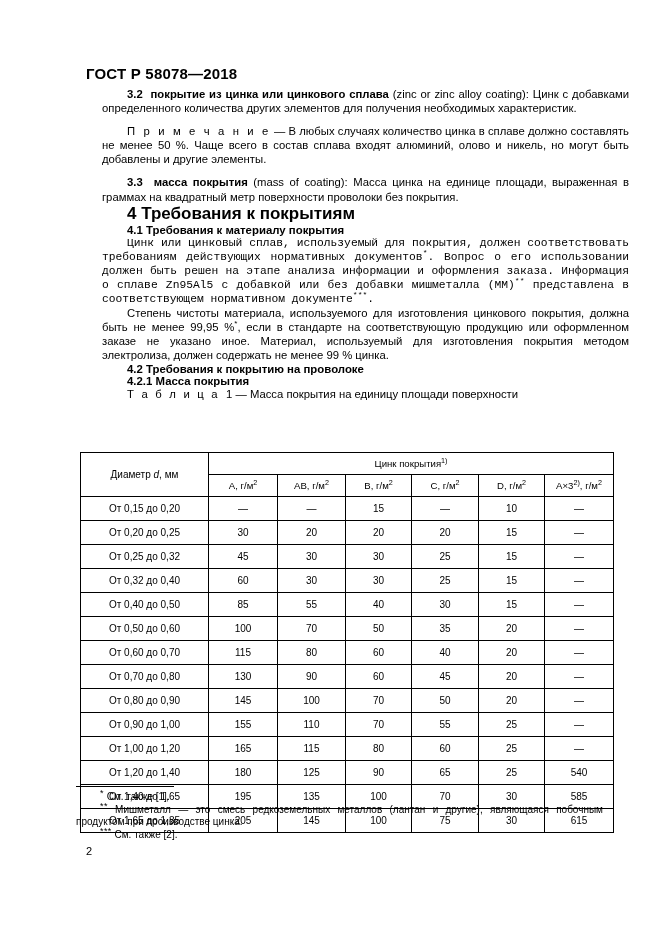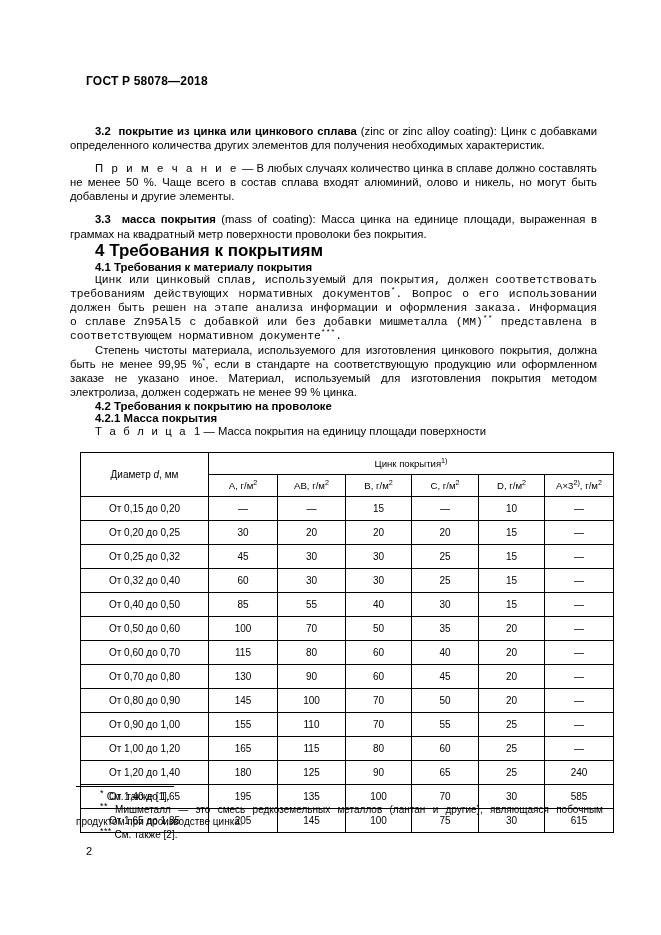--- a/index.html
+++ b/index.html
@@ -20,33 +20,32 @@
     left: 0; top: 0;
     width: 661px;
     height: 935px;
     overflow: hidden;
   }
 
   
   .doc-header {
     position: absolute;
     left: 86px;
-    top: 74px;
-    font-size: 12px;
+    top: 65px;
+    font-size: 15px;
     font-weight: bold;
     letter-spacing: 0.2px;
   }
 
   
   .content {
     position: absolute;
-    left: 70px;
+    left: 102px;
     top: 87px;
     width: 527px;
-    margin-top: 37px;
   }
 
   p.body {
     margin: 0 0 0 0;
     font-size: 11.3px;
     line-height: 14.1px;
     text-align: justify;
     text-indent: 25px;
     text-justify: inter-word;
   }
@@ -322,21 +321,21 @@
           <td>25</td>
           <td>—</td>
         </tr>
         <tr>
           <td>От 1,20 до 1,40</td>
           <td>180</td>
           <td>125</td>
           <td>90</td>
           <td>65</td>
           <td>25</td>
-          <td>240</td>
+          <td>540</td>
         </tr>
         <tr>
           <td>От 1,40 до 1,65</td>
           <td>195</td>
           <td>135</td>
           <td>100</td>
           <td>70</td>
           <td>30</td>
           <td>585</td>
         </tr>

